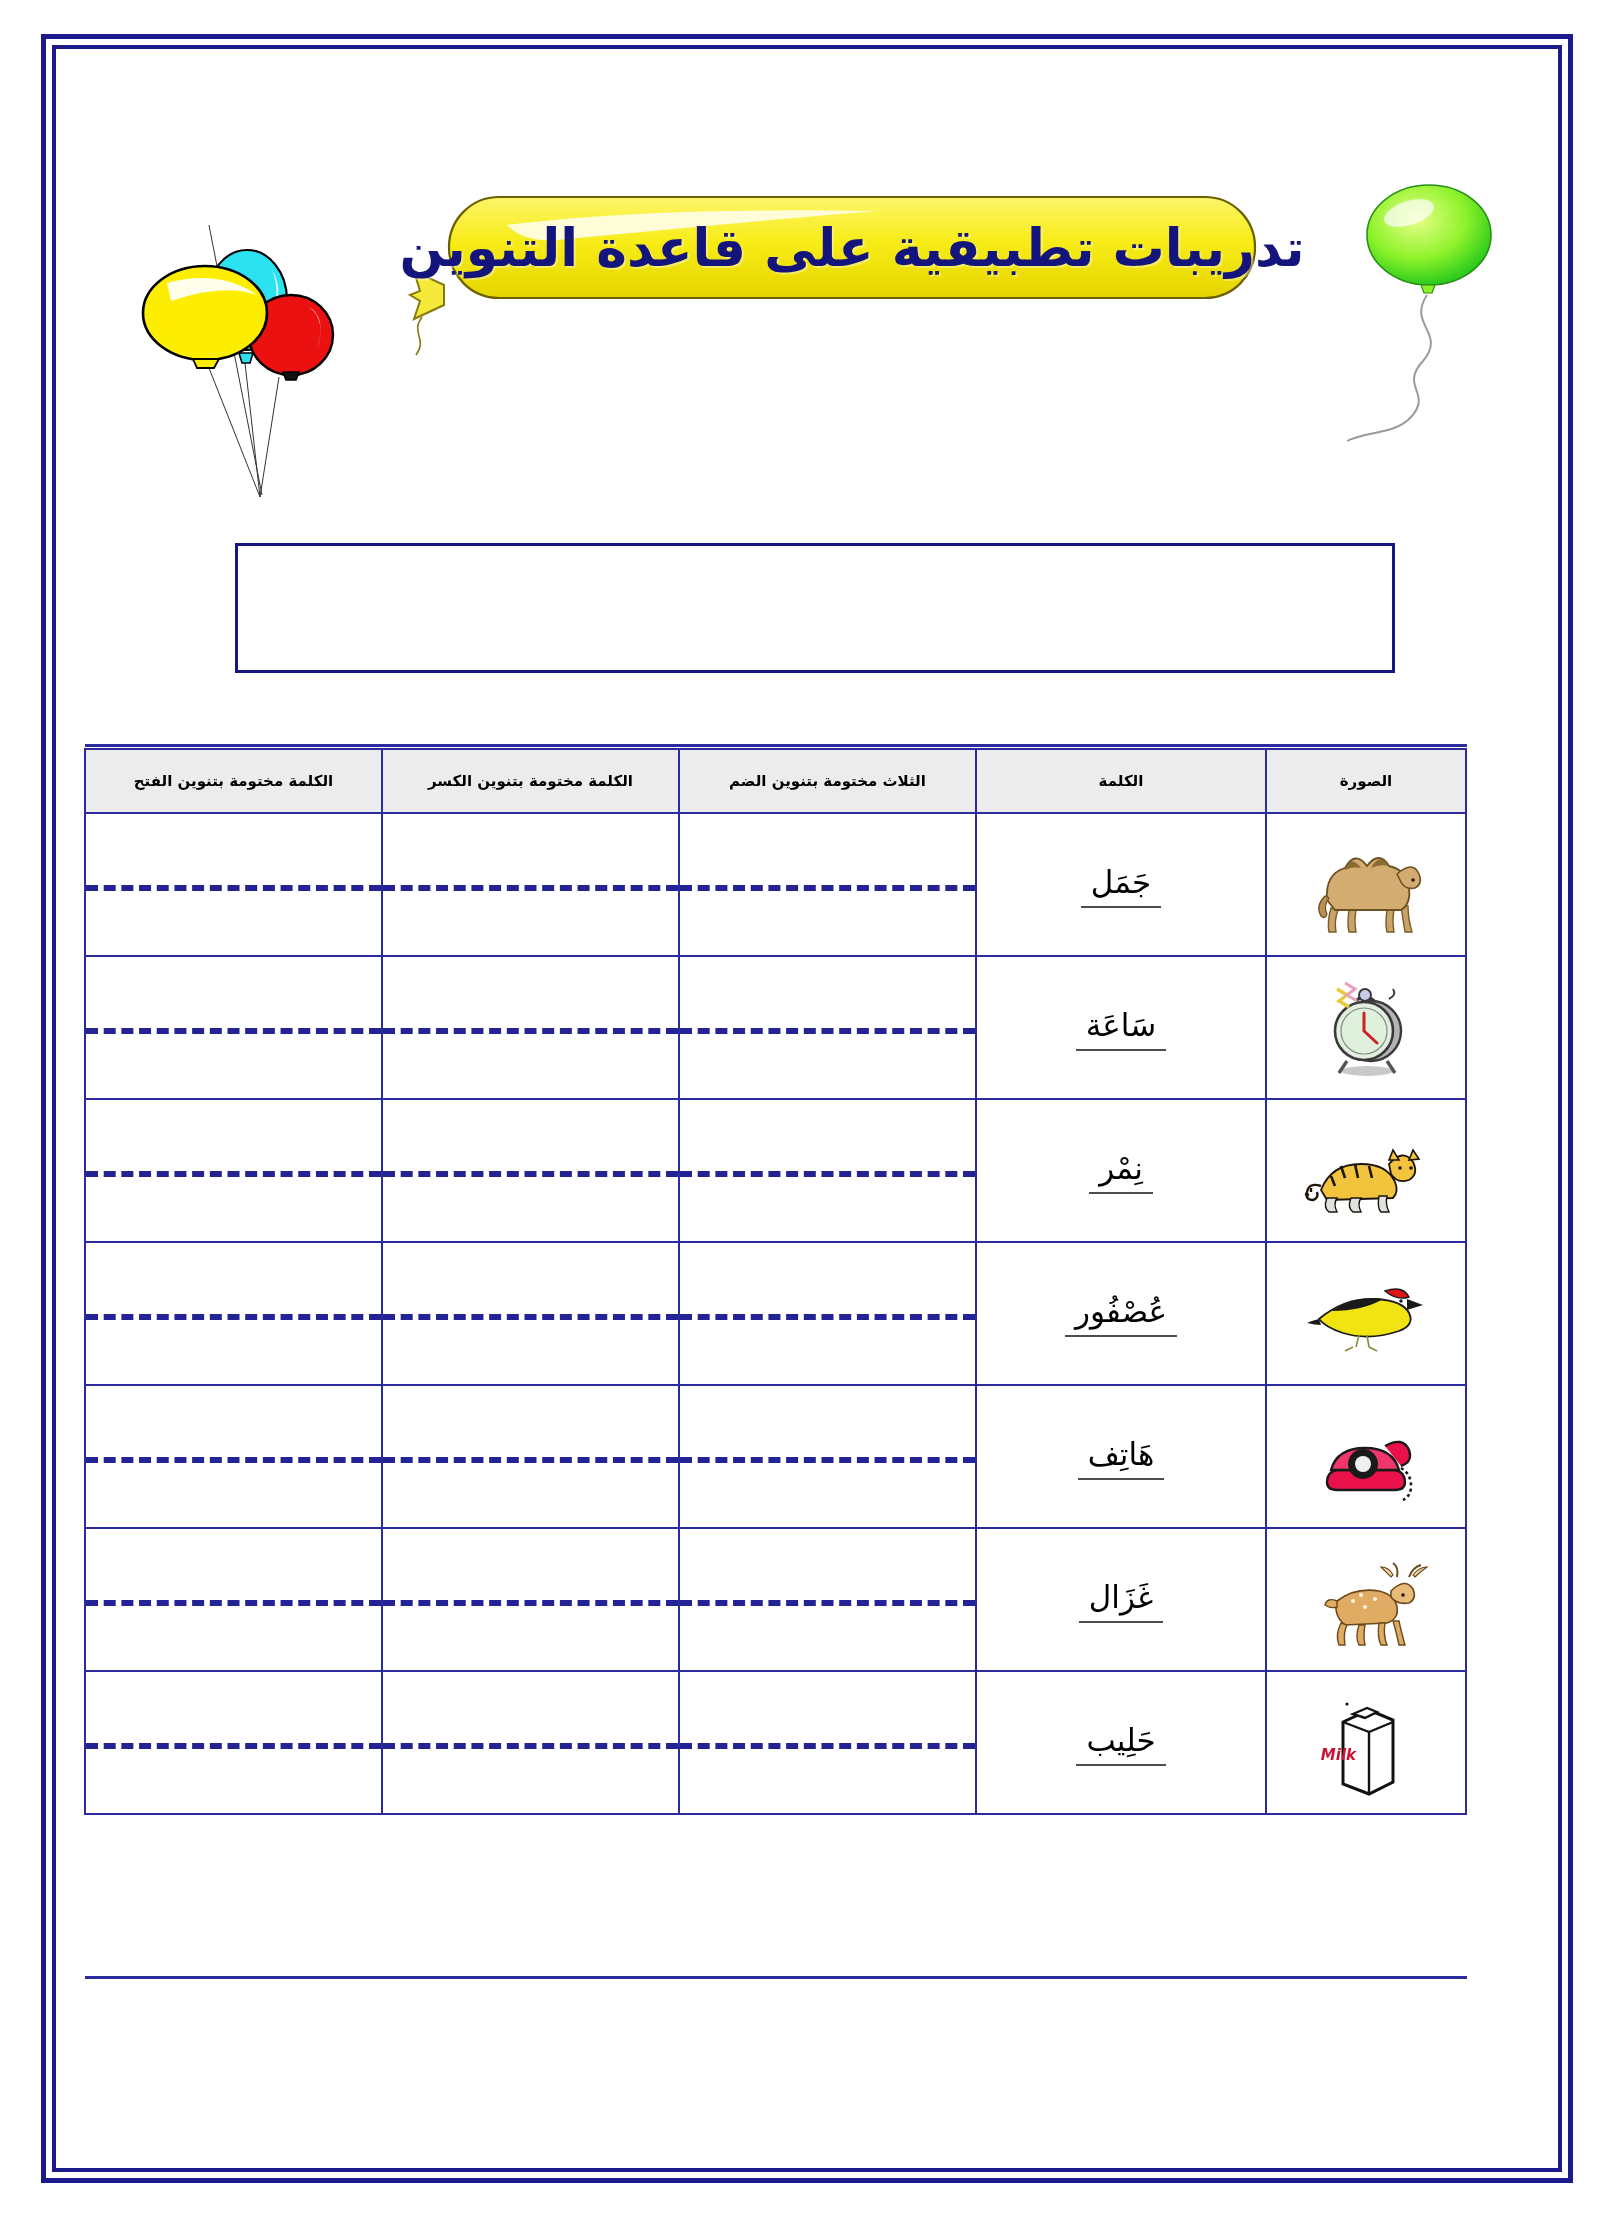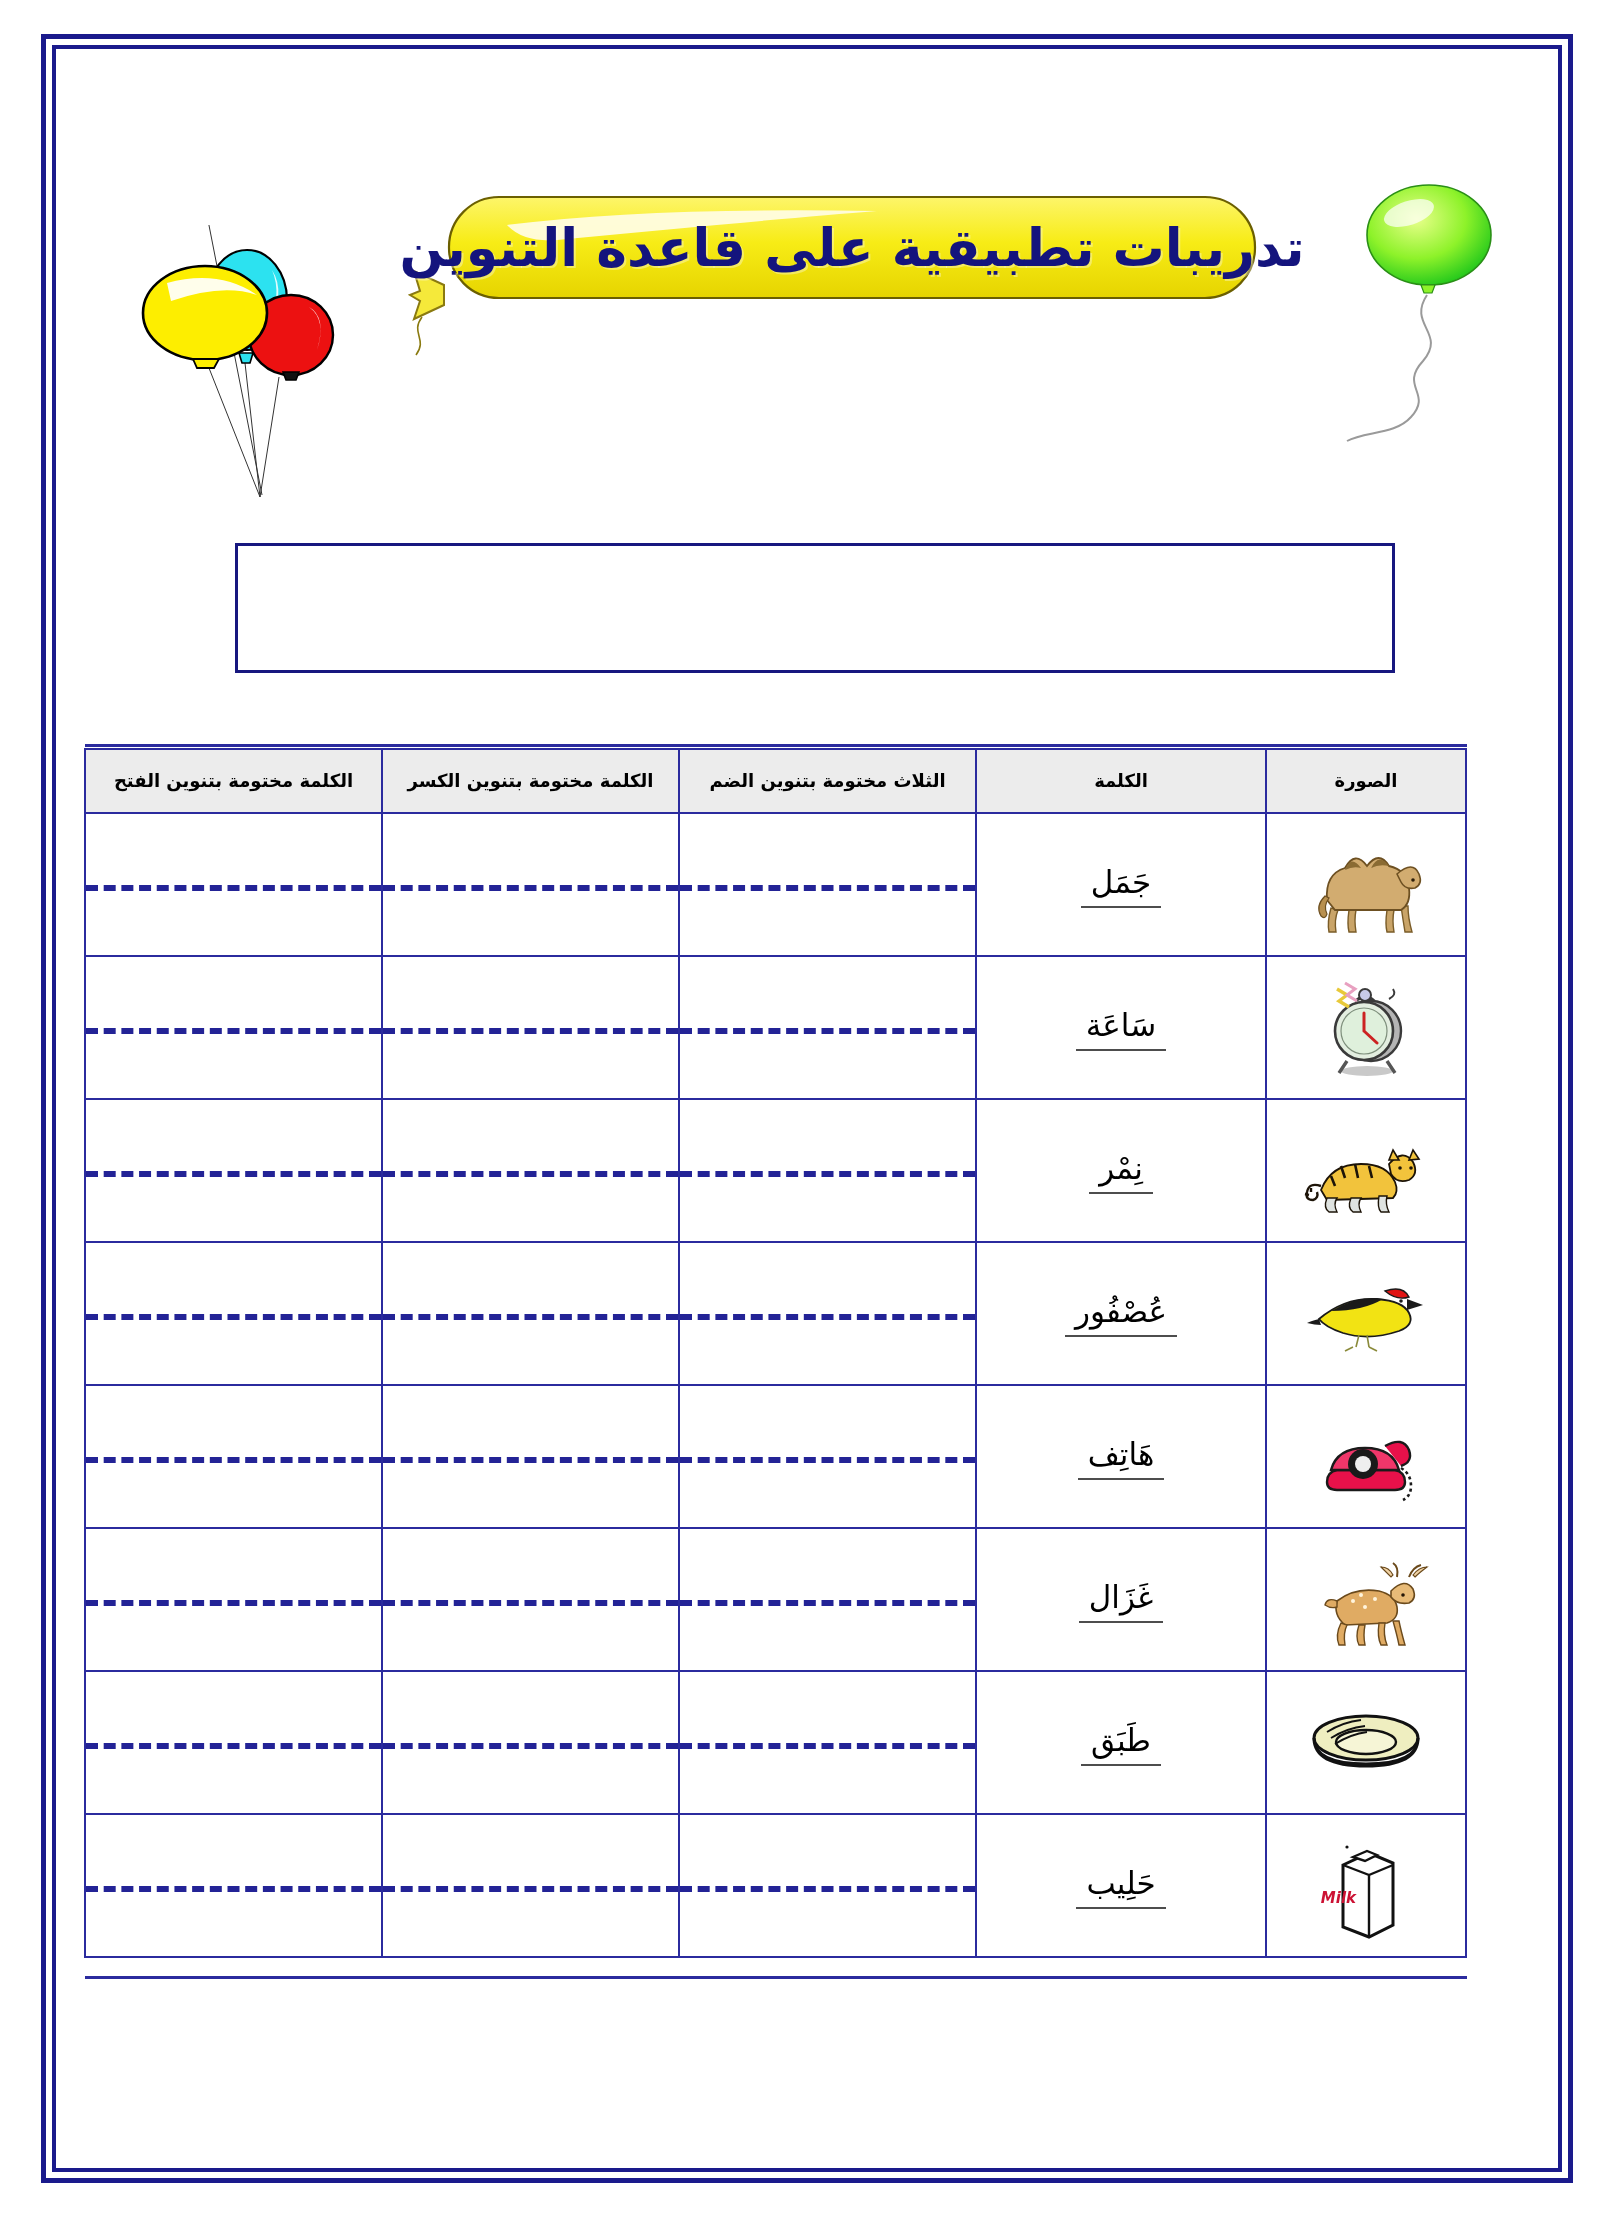--- a/index.html
+++ b/index.html
@@ -169,21 +169,21 @@
     top: 1976px;
     width: 1382px;
     height: 3px;
     background: #2b2b9e;
   }
 
   thead th {
     background: #ececec;
     height: 64px;
     font-family: "DejaVu Sans", "Liberation Sans", sans-serif;
-    font-size: 18px;
+    font-size: 15px;
     font-weight: bold;
     color: #000000;
     text-align: center;
     line-height: 1.25;
     padding: 4px 6px;
     border-top: 3px solid #2b2b9e;
     border-bottom: 3px solid #2b2b9e;
   }
 
   
@@ -440,34 +440,20 @@
     </g>
                 </svg></span></td>
             <td class="cell-word"><span class="word-box">غَزَال</span></td>
             <td class="cell-answer"><div class="dash-line"></div><span></span></td>
             <td class="cell-answer"><div class="dash-line"></div><span></span></td>
             <td class="cell-answer"><div class="dash-line"></div><span></span></td>
           </tr>
           <tr>
             <td class="cell-image"><span><svg class="pic" viewBox="0 0 130 110">
                   <g>
-      <ellipse cx="65" cy="50" rx="52" ry="22" fill="#efeec0" stroke="#111" stroke-width="3"></ellipse>
-      <path d="M13 50 q0 28 52 28 q52 0 52 -28 q0 26 -52 26 q-52 0 -52 -26z" fill="#c9c84a" stroke="#111" stroke-width="3"></path>
-      <ellipse cx="65" cy="54" rx="30" ry="12" fill="#f6f5d6" stroke="#111" stroke-width="2.4"></ellipse>
-      <path d="M26 44 q16 -10 34 -12 M30 50 q16 -10 34 -12 M34 56 q16 -10 32 -12" stroke="#111" stroke-width="1.8" fill="none"></path>
-    </g>
-                </svg></span></td>
-            <td class="cell-word"><span class="word-box">طَبَق</span></td>
-            <td class="cell-answer"><div class="dash-line"></div><span></span></td>
-            <td class="cell-answer"><div class="dash-line"></div><span></span></td>
-            <td class="cell-answer"><div class="dash-line"></div><span></span></td>
-          </tr>
-          <tr>
-            <td class="cell-image"><span><svg class="pic" viewBox="0 0 130 110">
-                  <g>
       <path d="M42 34 l26 -12 l24 10 l0 62 l-24 12 l-26 -10 z" fill="#ffffff" stroke="#111" stroke-width="3"></path>
       <path d="M42 34 l26 10 l0 62" fill="none" stroke="#111" stroke-width="2.4"></path>
       <path d="M68 44 l24 -10" fill="none" stroke="#111" stroke-width="2.4"></path>
       <path d="M52 26 l14 -6 l10 4 l-12 6 z" fill="#ffffff" stroke="#111" stroke-width="2.4"></path>
       <text x="55" y="72" font-family="DejaVu Sans, sans-serif" font-size="15" font-style="italic" font-weight="bold" fill="#cc1133">Milk</text>
       <circle cx="46" cy="16" r="1.6" fill="#111"></circle>
     </g>
                 </svg></span></td>
             <td class="cell-word"><span class="word-box">حَلِيب</span></td>
             <td class="cell-answer"><div class="dash-line"></div><span></span></td>

